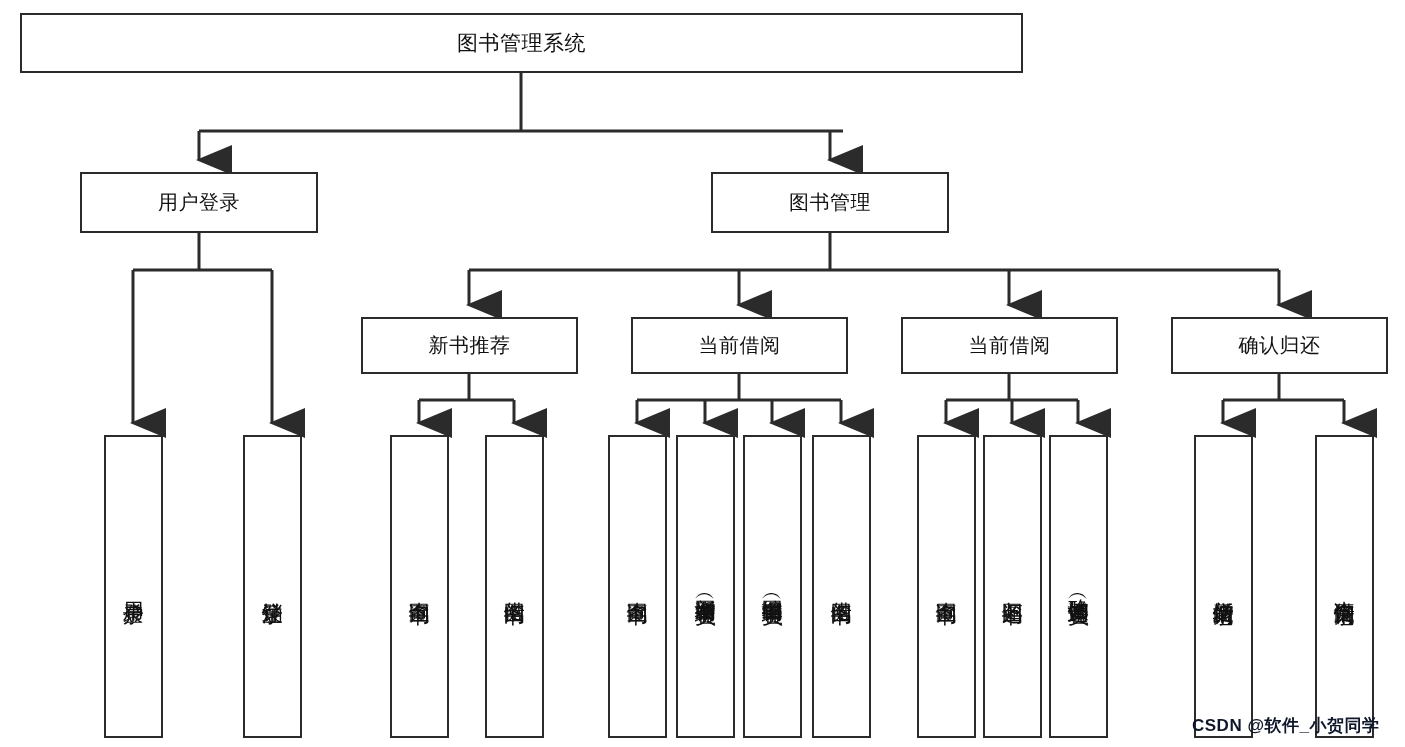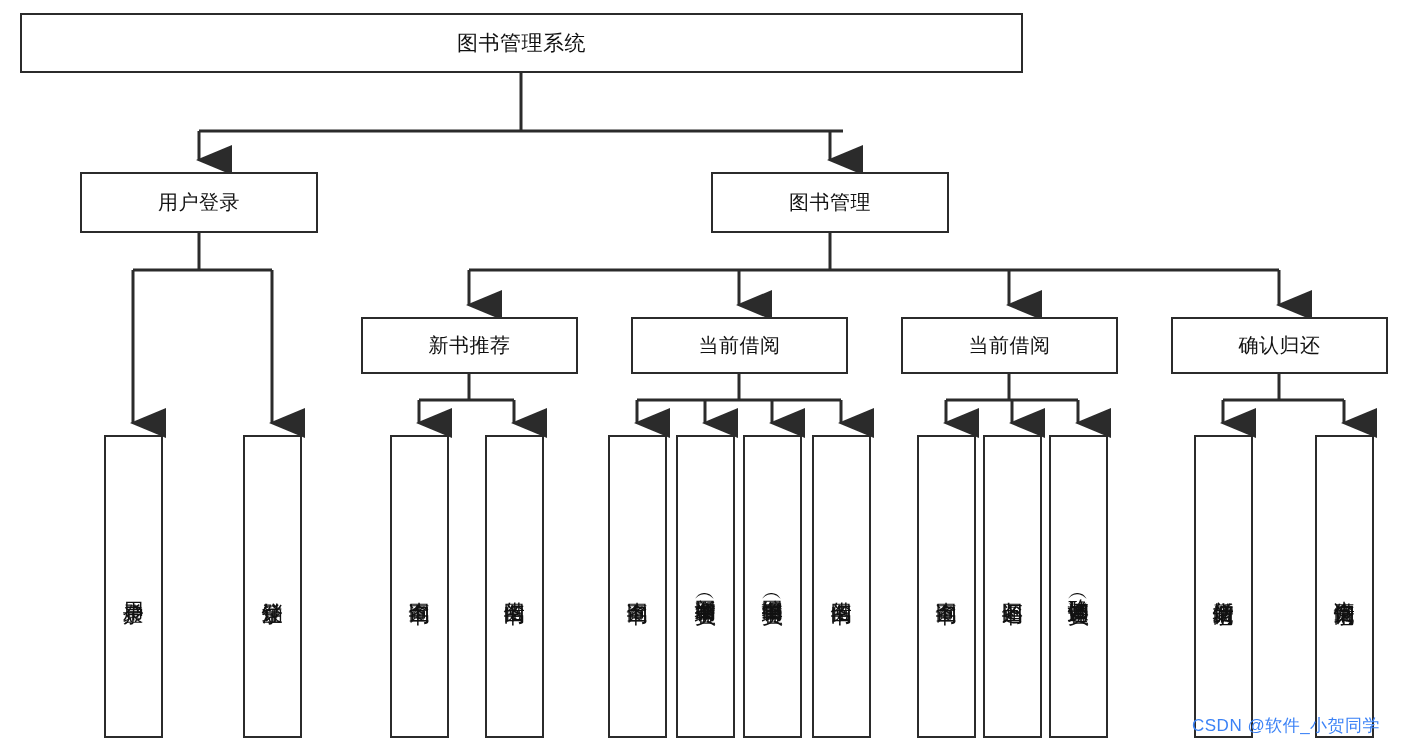--- a/index.html
+++ b/index.html
@@ -52,25 +52,26 @@
   .node-leaf .label {
     writing-mode: vertical-rl;
     text-orientation: upright;
     font-size: 21px;
     line-height: 1.22;
     letter-spacing: 1px;
     white-space: nowrap;
   }
   .watermark {
     position: absolute;
-    color: #3b82f6;
+    color: #0f172a;
     font-size: 17px;
     letter-spacing: 0.5px;
     white-space: nowrap;
     user-select: none;
+    font-weight: bold;
   }
 </style>
 </head>
 <body>
 
 <div id="canvas">
 
   <svg id="edges" viewBox="0 0 1405 747">
     <defs>
       <marker id="arrow" viewBox="0 0 10 12" refX="5" refY="11" markerWidth="10" markerHeight="12" orient="auto-start-reverse">

